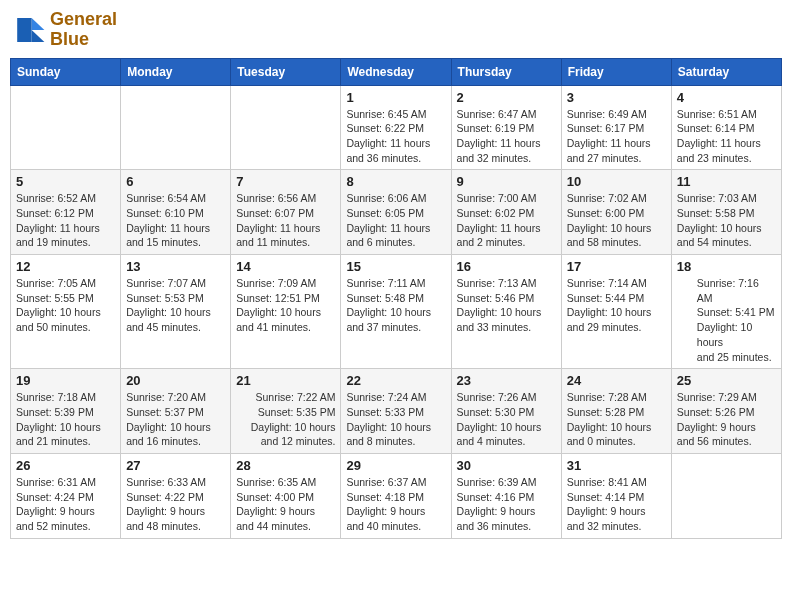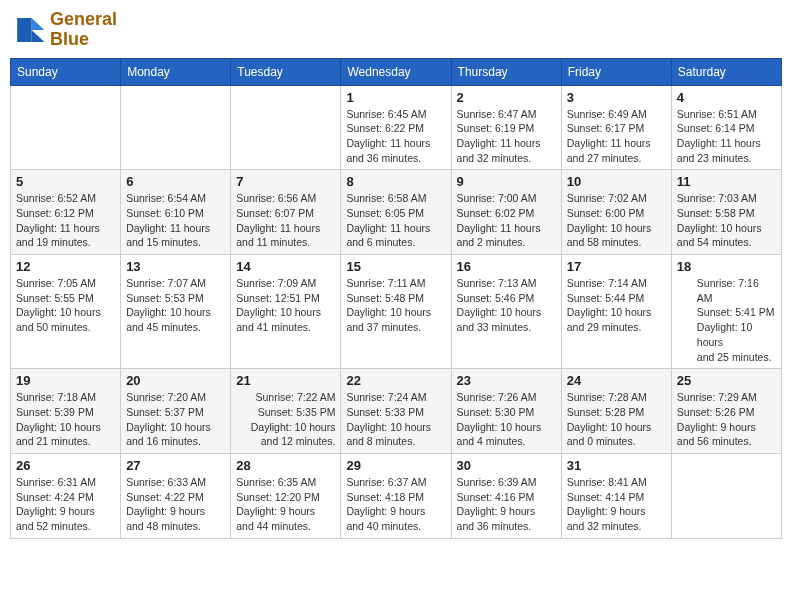--- a/index.html
+++ b/index.html
@@ -46,21 +46,21 @@
       color: #444;
     }
     .calendar {
       width: 100%;
       border-collapse: collapse;
       font-size: 11px;
     }
     .calendar thead th {
       background: #2563c0;
       color: #fff;
-      font-weight: normal;
+      font-weight: bold;
       text-align: left;
       padding: 6px 6px;
       border: 1px solid #1a4a9a;
       font-size: 12px;
     }
     .calendar tbody td {
       border: 1px solid #ccc;
       vertical-align: top;
       padding: 4px 5px;
       width: calc(100% / 7);
@@ -170,21 +170,21 @@
         </td>
         <td>
           <span class="day-number">7</span>
           <div class="day-info" style="white-space: pre-line;">Sunrise: 6:56 AM
 Sunset: 6:07 PM
 Daylight: 11 hours
 and 11 minutes.</div>
         </td>
         <td>
           <span class="day-number">8</span>
-          <div class="day-info" style="white-space: pre-line;">Sunrise: 6:58 AM
+          <div class="day-info" style="white-space: pre-line;">Sunrise: 6:06 AM
 Sunset: 6:05 PM
 Daylight: 11 hours
 and 6 minutes.</div>
         </td>
         <td>
           <span class="day-number">9</span>
           <div class="day-info" style="white-space: pre-line;">Sunrise: 7:00 AM
 Sunset: 6:02 PM
 Daylight: 11 hours
 and 2 minutes.</div>
@@ -317,21 +317,21 @@
         <td>
           <span class="day-number">27</span>
           <div class="day-info" style="white-space: pre-line;">Sunrise: 6:33 AM
 Sunset: 4:22 PM
 Daylight: 9 hours
 and 48 minutes.</div>
         </td>
         <td>
           <span class="day-number">28</span>
           <div class="day-info" style="white-space: pre-line;">Sunrise: 6:35 AM
-Sunset: 12:20 PM
+Sunset: 4:00 PM
 Daylight: 9 hours
 and 44 minutes.</div>
         </td>
         <td>
           <span class="day-number">29</span>
           <div class="day-info" style="white-space: pre-line;">Sunrise: 6:37 AM
 Sunset: 4:18 PM
 Daylight: 9 hours
 and 40 minutes.</div>
         </td>

